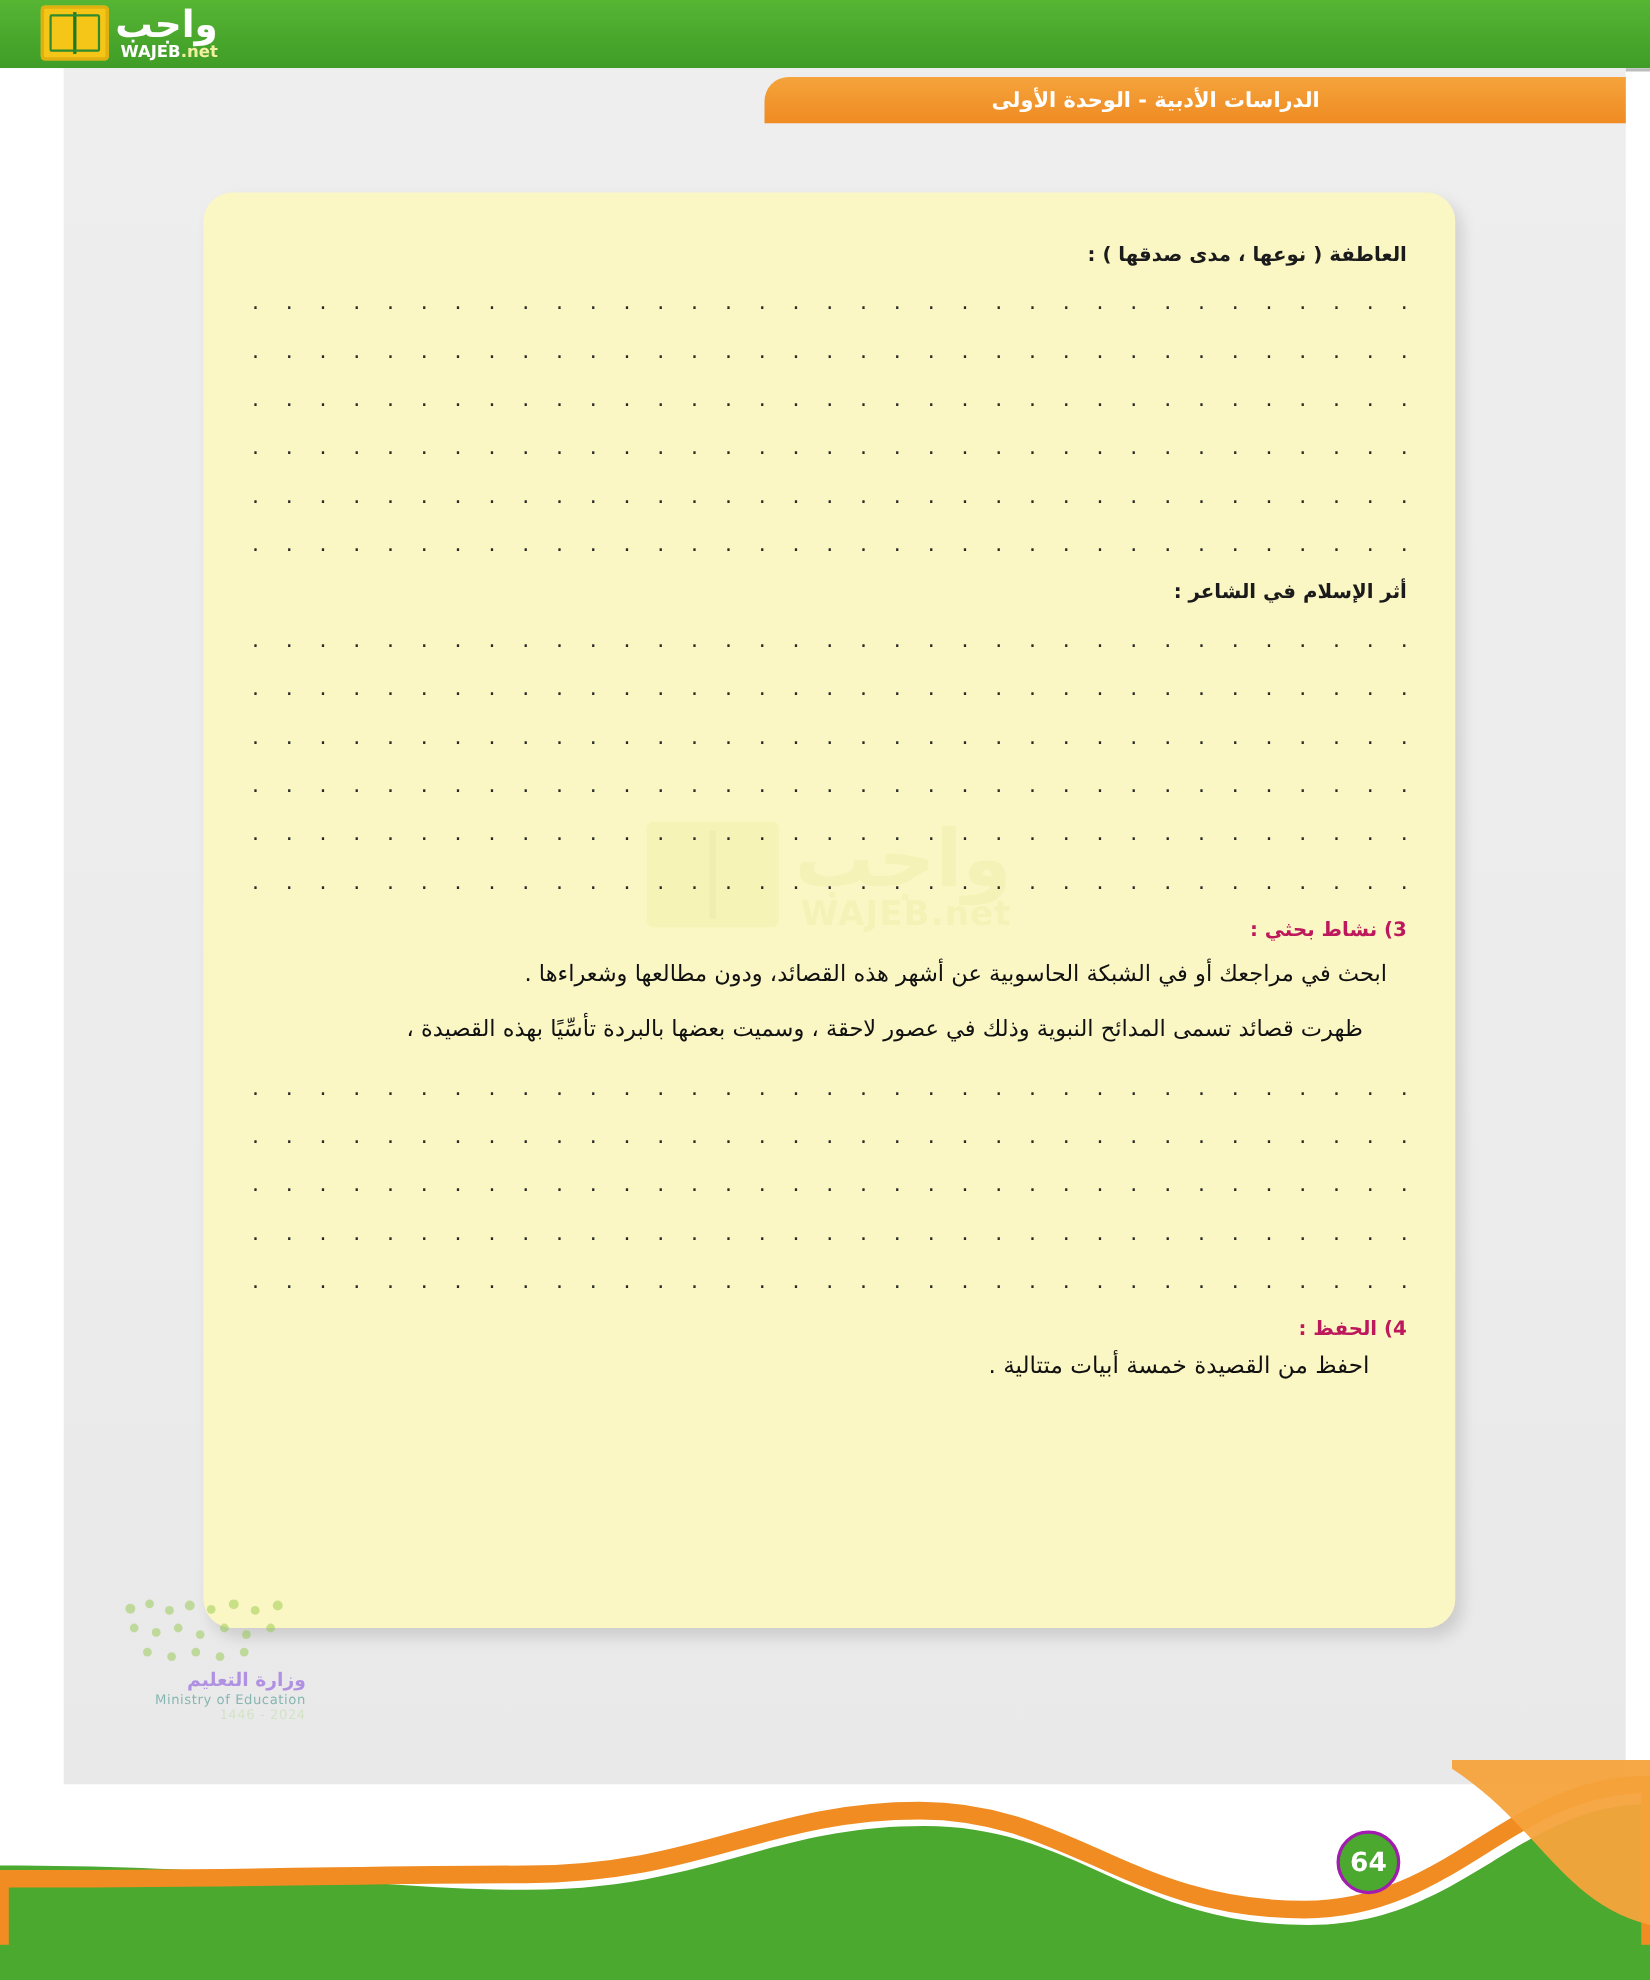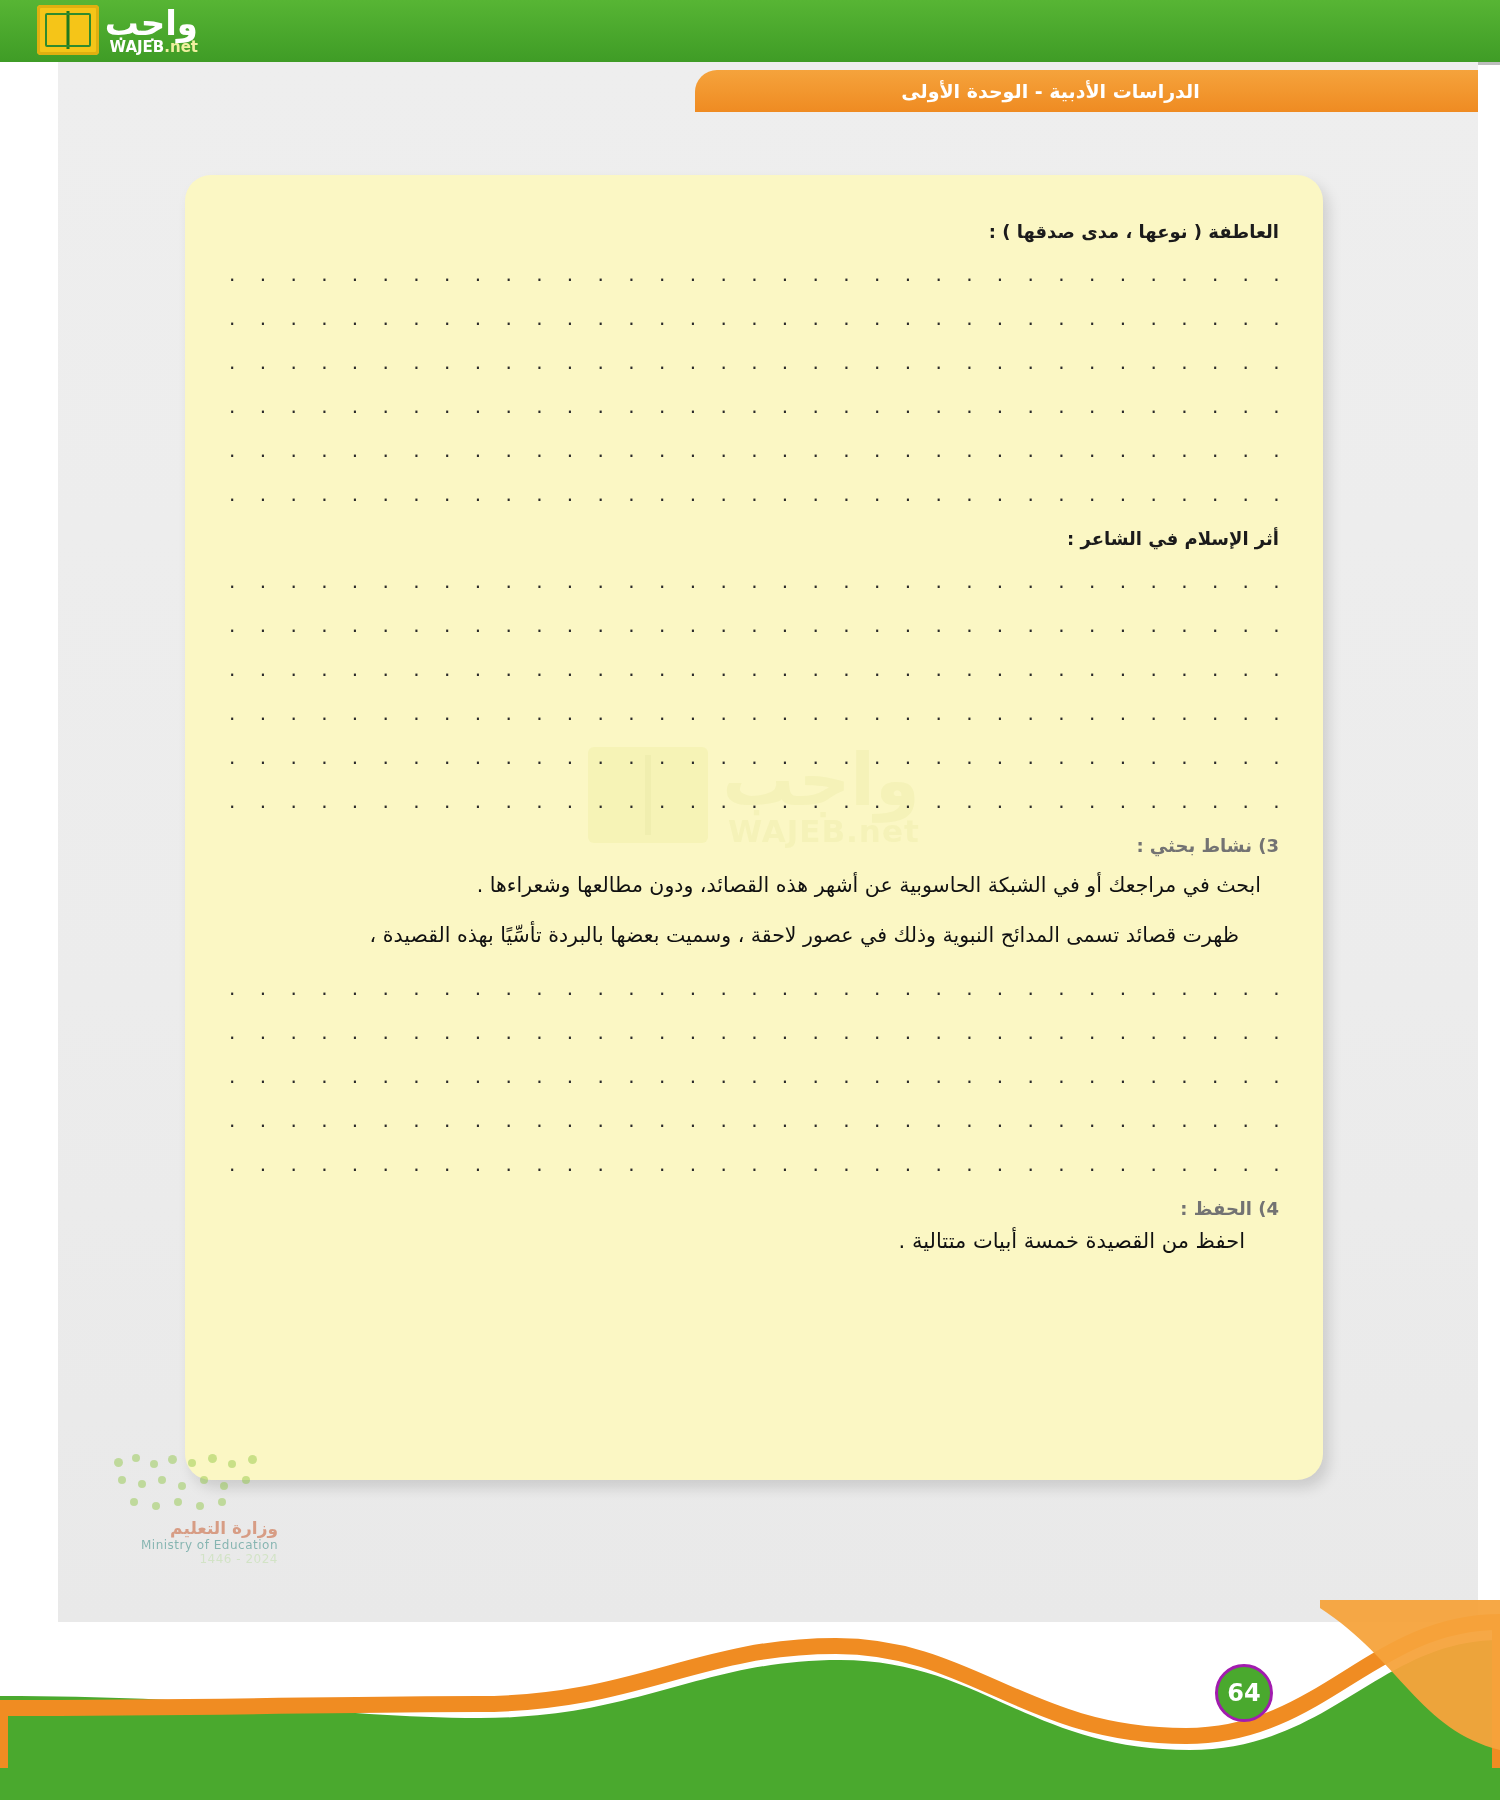--- a/index.html
+++ b/index.html
@@ -144,21 +144,21 @@
   }
 
   .q-title {
     font-size: 18px;
     font-weight: bold;
     color: #1b1b1b;
     text-align: right;
     margin: 12px 0 10px 0;
     direction: rtl;
   }
-  .num-blue { color:#737373; font-weight:bold; }
+  .num-blue { color:#be185d; font-weight:bold; }
 
   .dots-block { margin: 6px 0 4px 0; }
   .dot-line {
     height: 44px;
     line-height: 44px;
     color: #2a2a2a;
     font-size: 20px;
     letter-spacing: 9px;
     white-space: nowrap;
     overflow: hidden;
@@ -232,21 +232,21 @@
     z-index: 20;
   }
   .ministry-mark .dots-art {
     width: 170px; height: 62px;
     position: relative;
   }
   .ministry-mark .d {
     position:absolute; border-radius:50%; background:#8dc63f;
   }
   .ministry-mark .ar-name {
-    font-size: 17px; color:#c2410c; margin-top:4px; direction:rtl;
+    font-size: 17px; color:#6d28d9; margin-top:4px; direction:rtl;
     font-weight:bold; letter-spacing:1px;
   }
   .ministry-mark .en-name {
     font-size: 12px; color:#0f766e; letter-spacing:0.5px;
   }
   .ministry-mark .en-name2 {
     font-size: 12px; color:#b7dc9c; letter-spacing:0.5px;
   }
 
   .page-number {

